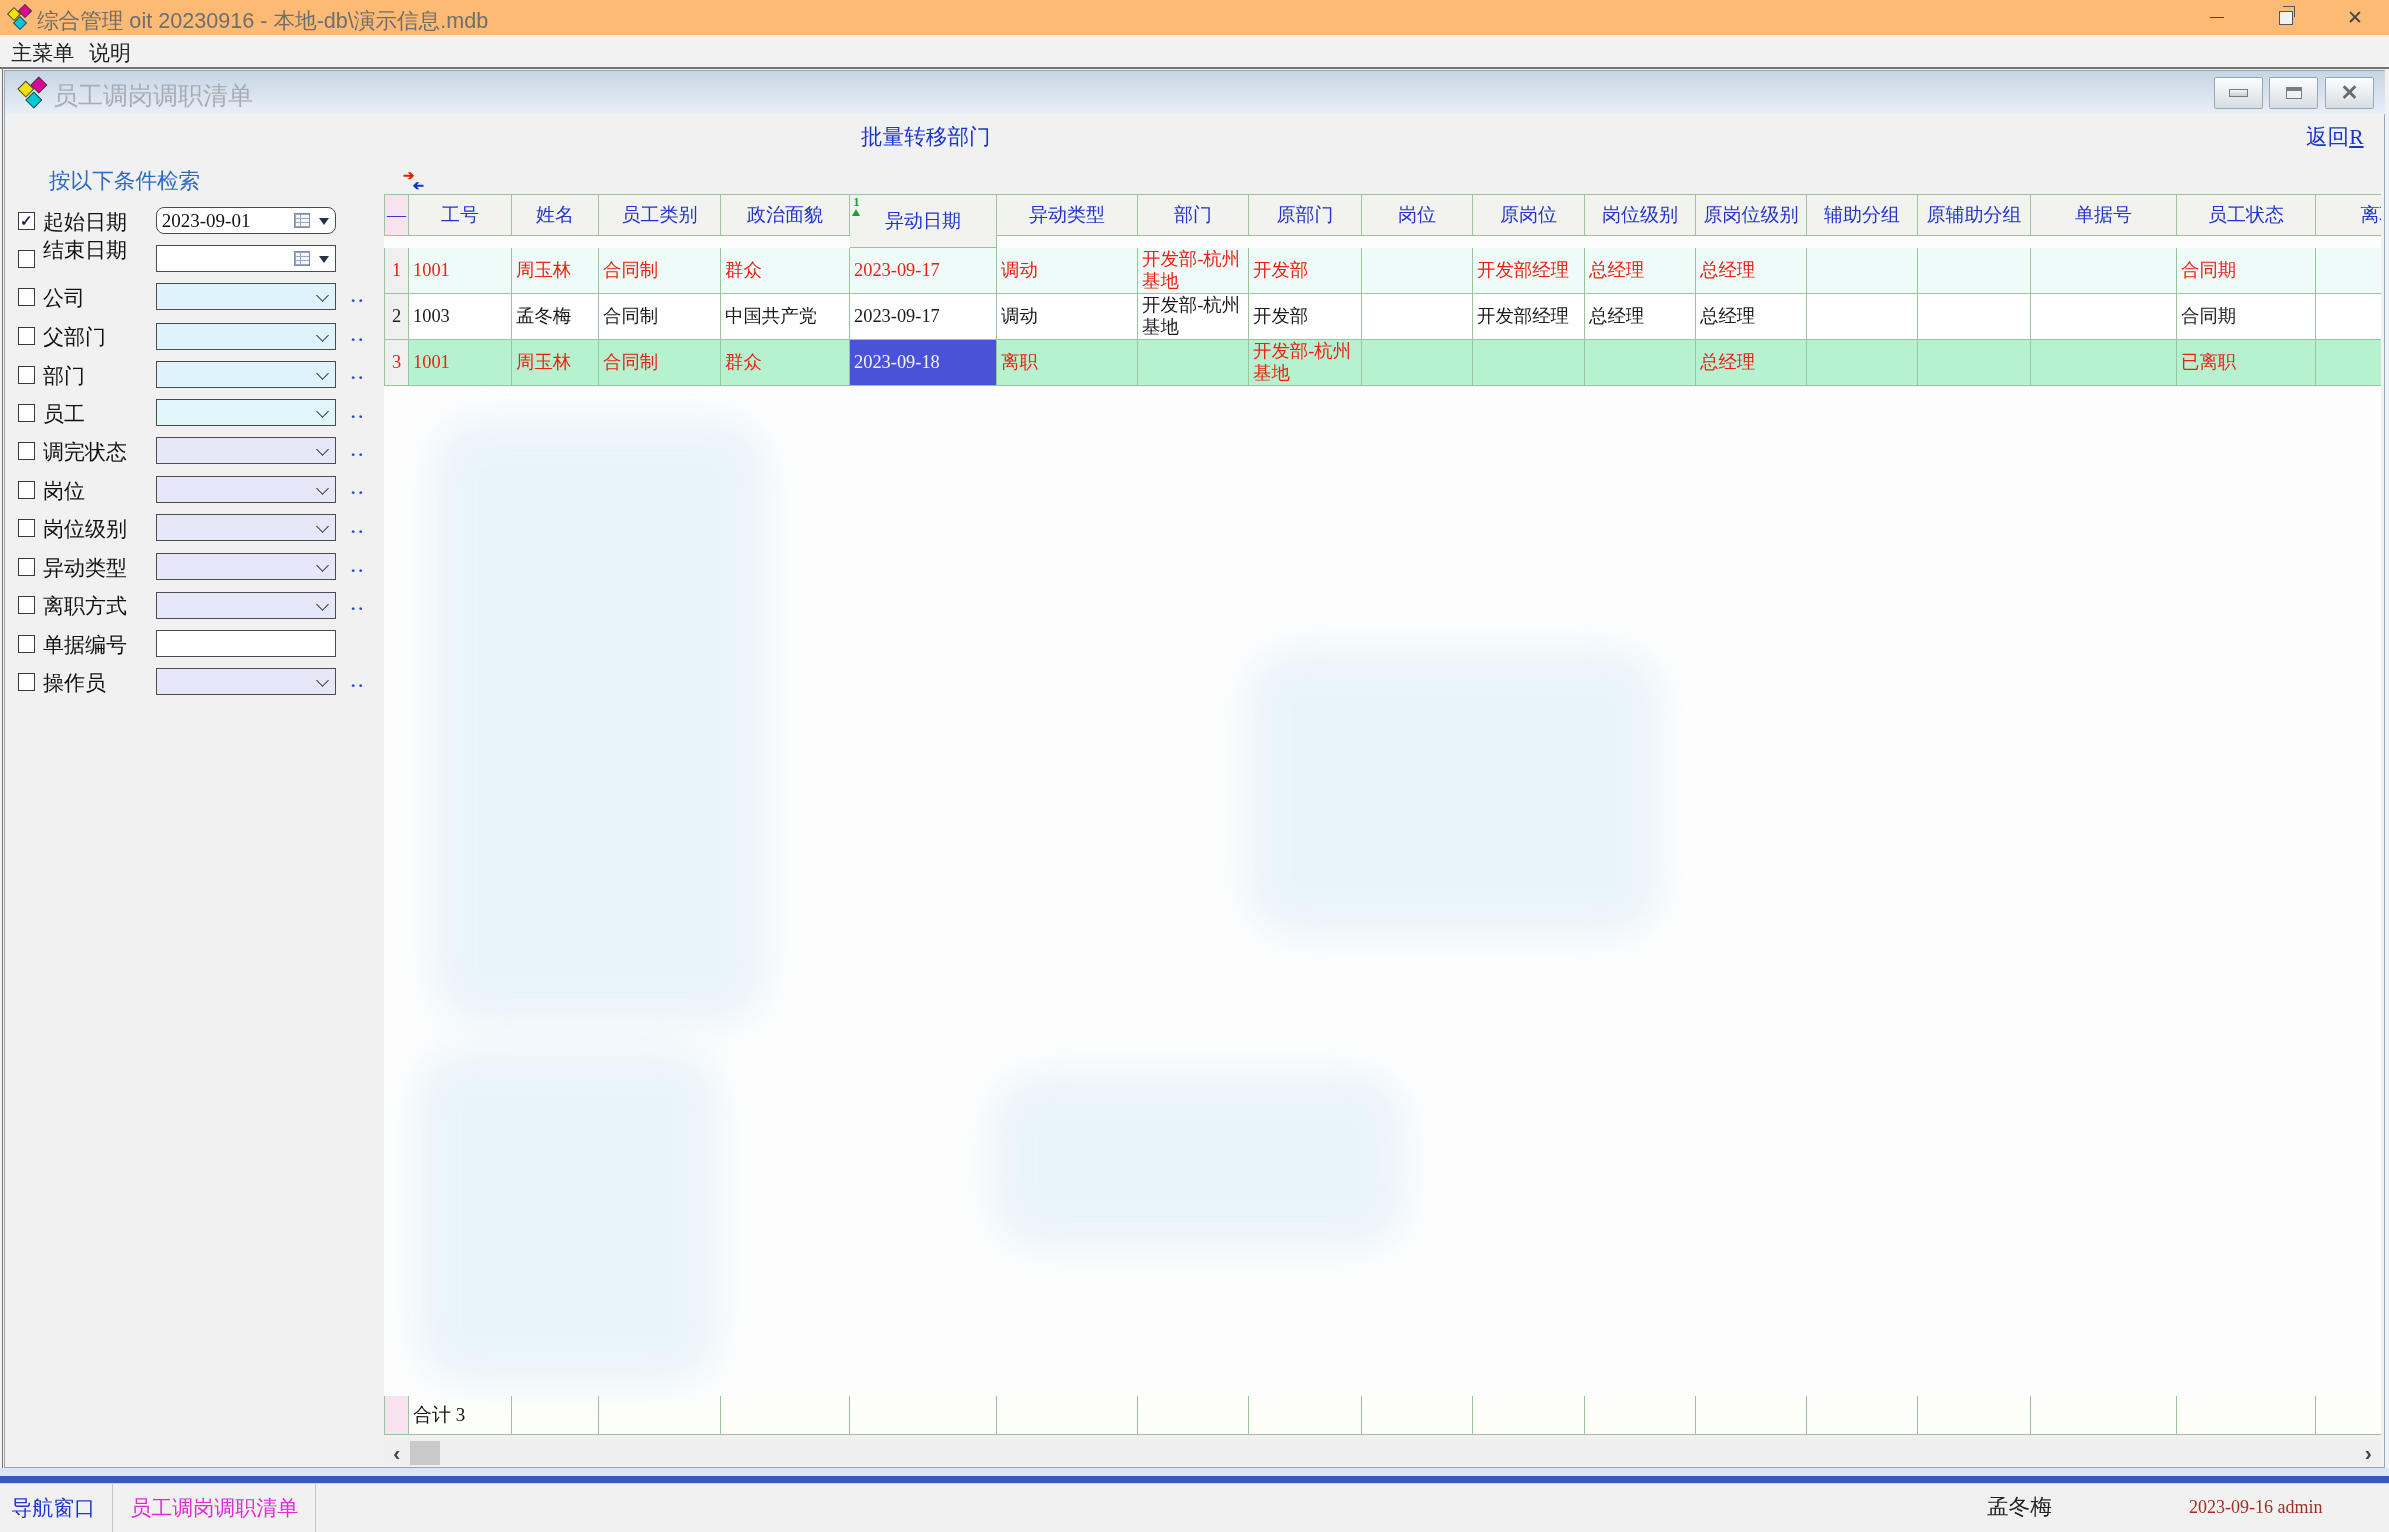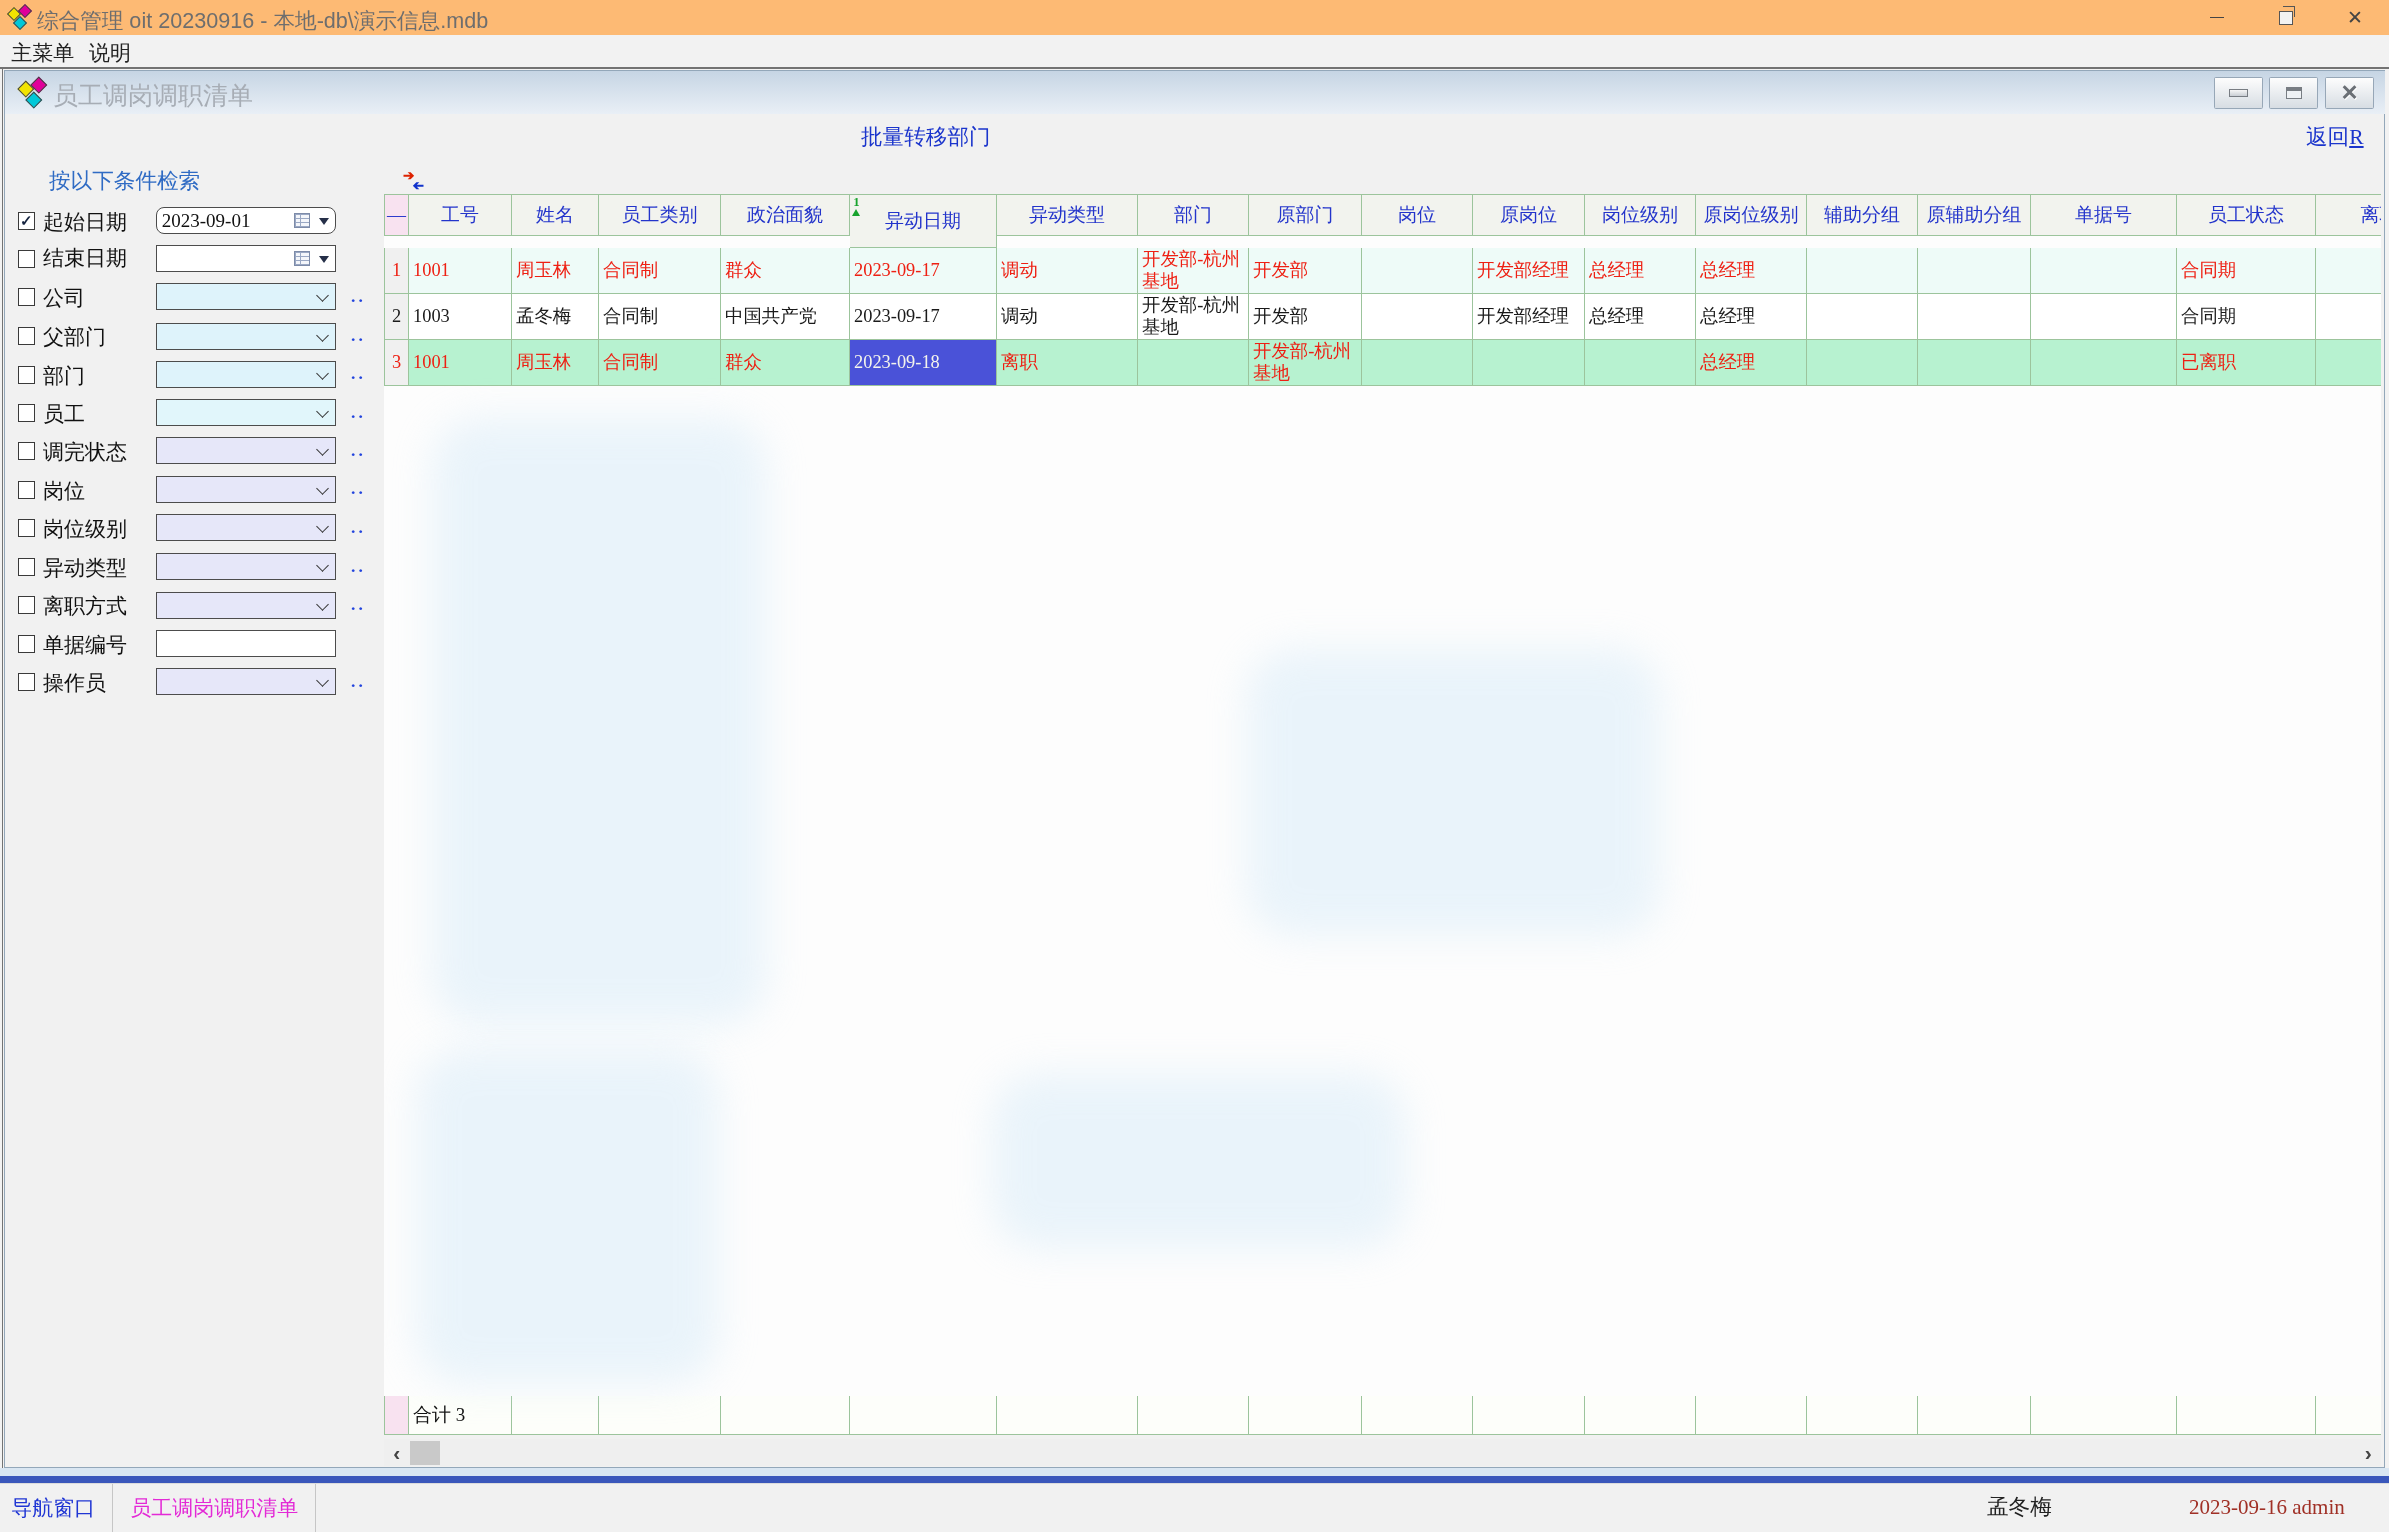--- a/index.html
+++ b/index.html
@@ -82,21 +82,21 @@
   .hthumb{position:absolute;left:26px;top:1.6px;width:30px;height:24px;background:#c9c9c9;}
 
   
   .band{position:absolute;left:0;top:1468px;width:2389px;height:8px;background:#d9e6f2;}
   .bluebar{position:absolute;left:0;top:1476px;width:2389px;height:7.2px;background:#3a57bb;}
   .taskbar{position:absolute;left:0;top:1483px;width:2389px;height:49px;background:#f1f1f1;border-top:0.8px solid #dcdcdc;display:flex;}
   .tab{padding:0 17px;border-right:0.8px solid #c6c6c6;line-height:49px;font-size:21px;white-space:nowrap;}
   .tab.blue{color:#2036d4;}
   .tab.magenta{color:var(--magenta);}
   .sbuser{position:absolute;left:1987px;top:1483px;line-height:49px;font-size:21.6px;color:#222;}
-  .sbstamp{position:absolute;left:2189px;top:1483px;line-height:49px;font-size:21px;color:var(--stamp);}
+  .sbstamp{position:absolute;left:2189px;top:1483px;line-height:49px;font-size:18px;color:var(--stamp);}
 </style>
 </head>
 <body>
 
 <div id="app">
 
   <div class="titlebar sans">
     <span class="appicon">
       <span class="dia" style="left:0.8px;top:3.2px;width:8px;height:8px;background:#f2e400;"></span>
       <span class="dia" style="left:12px;top:0.8px;width:8px;height:8px;background:#e0009a;"></span>
@@ -145,21 +145,21 @@
   <span class="fhead">按以下条件检索</span>
   <div id="filters">
       <div class="cb" style="top: 212px;">✓</div>
       <span class="flabel" style="top: 208px;">起始日期</span>
       <div class="fctl" style="top: 207px; background: rgb(255, 255, 255); border-radius: 8px;">
         <span class="fval">2023-09-01</span>
         <span class="calicon"></span>
         <span class="datearrow"></span>
       </div>
       <div class="cb" style="top: 250px;"></div>
-      <span class="flabel" style="top: 244px;">结束日期</span>
+      <span class="flabel" style="top: 236px;">结束日期</span>
       <div class="fctl" style="top: 245px; background: rgb(255, 255, 255);">
         <span class="calicon"></span>
         <span class="datearrow"></span>
       </div>
       <div class="cb" style="top: 288px;"></div>
       <span class="flabel" style="top: 284px;">公司</span>
       <div class="fctl" style="top: 283px; background: rgb(222, 243, 251);">
         <span class="chev"></span>
       </div>
       <span class="dots" style="top: 286px;">..</span>

